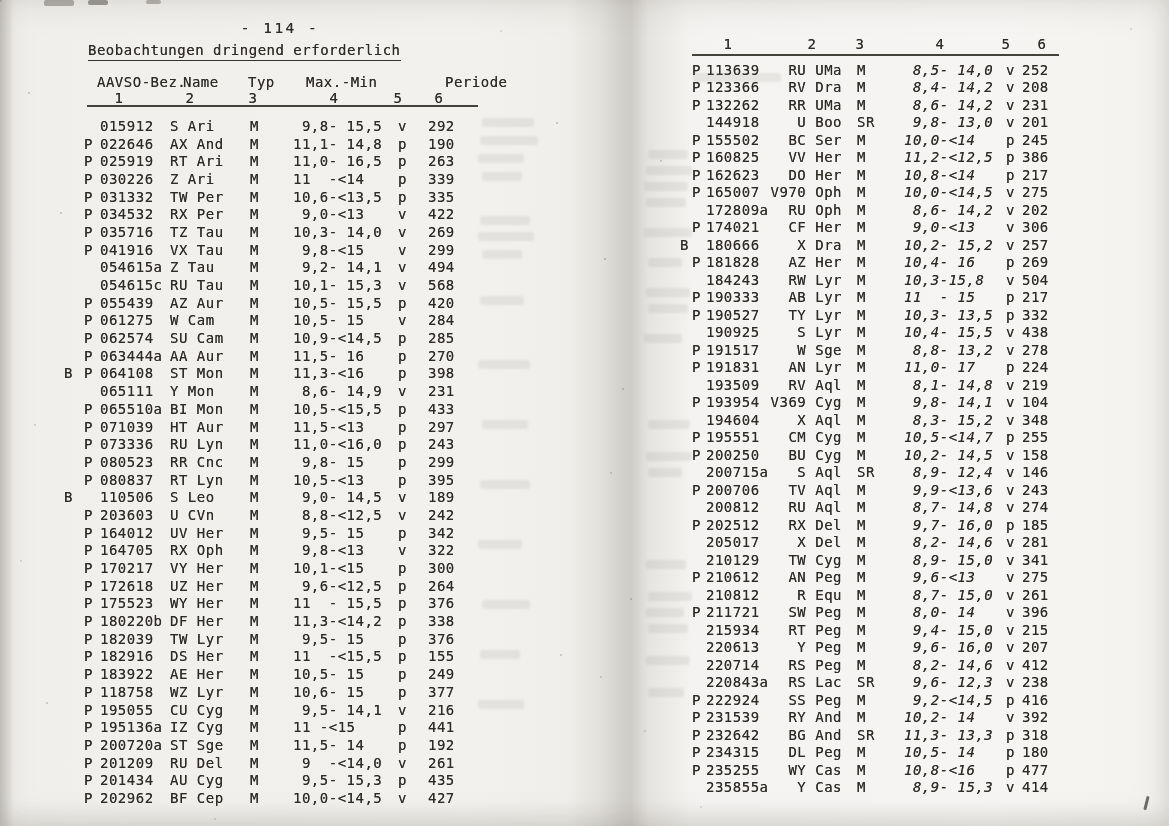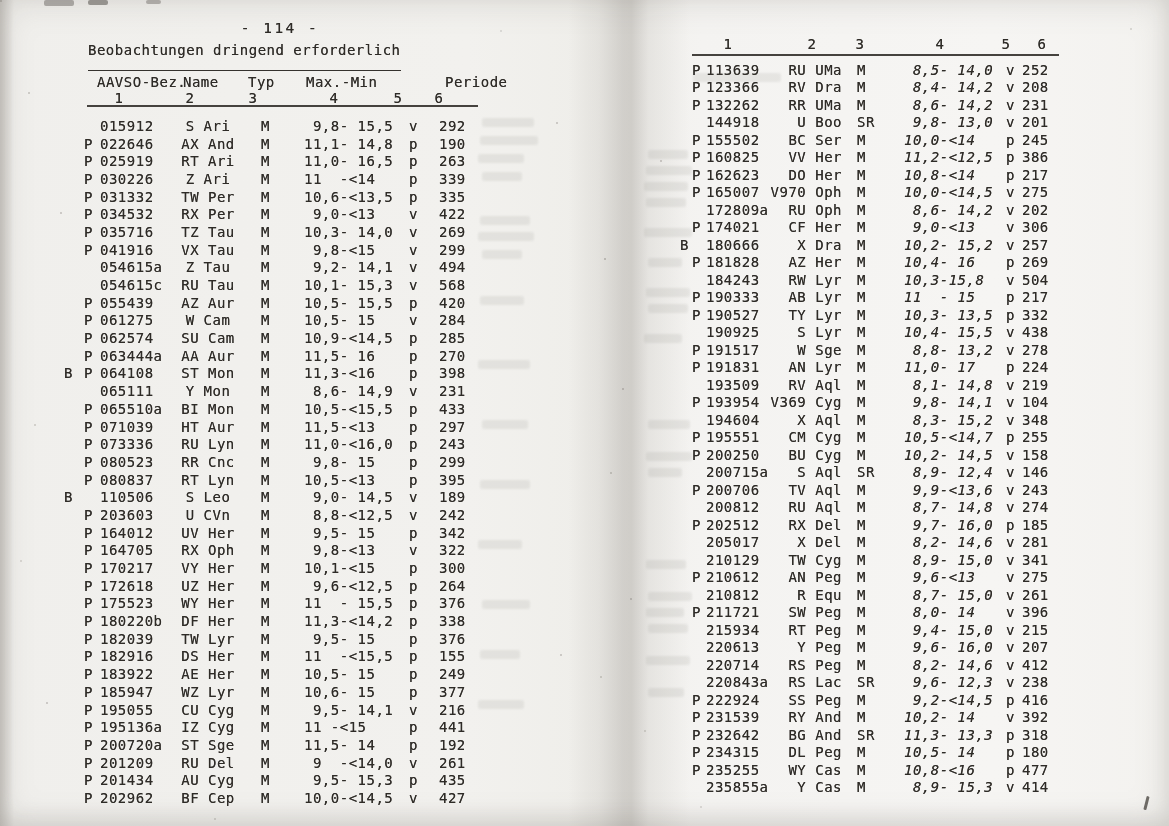--- a/index.html
+++ b/index.html
@@ -19,38 +19,38 @@
     background:linear-gradient(90deg,rgba(121,115,107,0) 0%,rgba(121,115,107,.10) 25%,rgba(121,115,107,.26) 45%,rgba(121,115,107,.28) 52%,rgba(140,134,126,.12) 66%,rgba(140,134,126,0) 100%);}
   .left-edge{position:absolute;top:0;bottom:0;left:0;width:14px;pointer-events:none;
     background:linear-gradient(90deg,rgba(120,114,106,.28),rgba(120,114,106,0));}
 
   
   .tw{font-size:14px;letter-spacing:.5px;white-space:pre;
       text-shadow:0 0 .5px rgba(46,43,39,.75);}
   .abs{position:absolute;}
 
   .page-number{top:20px;left:225px;width:110px;text-align:center;letter-spacing:2.5px;font-size:14.5px;}
-  .doc-title{top:42px;left:88px;border-bottom:1.6px solid #35322e;padding-bottom:12px;font-size:14px;}
+  .doc-title{top:42px;left:88px;border-bottom:1.6px solid #35322e;padding-bottom:2px;font-size:14px;}
 
   .rule{position:absolute;height:1.6px;background:#45423e;}
   .rule-left{left:87px;top:105px;width:391px;}
   .rule-right{left:692px;top:54px;width:367px;}
 
   .hnum{width:12px;text-align:center;}
 
   
   .rows{position:absolute;}
   .trow{display:flex;align-items:center;height:var(--rh);}
   .c{flex:0 0 auto;white-space:pre;display:block;font-size:14px;letter-spacing:.5px;
      text-shadow:0 0 .5px rgba(46,43,39,.75);}
   .rows-left{left:64px;top:117px;--rh:17.7px;}
   .rows-left .c0{width:20px;}
   .rows-left .c1{width:16px;}
   .rows-left .c2{width:70px;}
-  .rows-left .c3{width:54px;text-align:center;margin-left:11px;}
+  .rows-left .c3{width:54px;text-align:left;}
   .rows-left .c4{width:26px;margin-left:26px;}
   .rows-left .c5{width:96px;margin-left:17px;}
   .rows-left .c6{width:12px;margin-left:9px;}
   .rows-left .c7{width:42px;margin-left:18px;}
   .rows-right{left:680px;top:61px;--rh:17.5px;}
   .rows-right .c0{width:12px;}
   .rows-right .c1{width:14px;}
   .rows-right .c2{width:62px;}
   .rows-right .c3{width:74px;text-align:right;}
   .rows-right .c4{width:26px;margin-left:15px;}
@@ -421,21 +421,21 @@
           <span class="c c2">183922</span>
           <span class="c c3">AE Her</span>
           <span class="c c4">M</span>
           <span class="c c5">10,5- 15</span>
           <span class="c c6">p</span>
           <span class="c c7">249</span>
         </div>
         <div class="trow">
           <span class="c c0"></span>
           <span class="c c1">P</span>
-          <span class="c c2">185947</span>
+          <span class="c c2">118758</span>
           <span class="c c3">WZ Lyr</span>
           <span class="c c4">M</span>
           <span class="c c5">10,6- 15</span>
           <span class="c c6">p</span>
           <span class="c c7">377</span>
         </div>
         <div class="trow">
           <span class="c c0"></span>
           <span class="c c1">P</span>
           <span class="c c2">195055</span>

